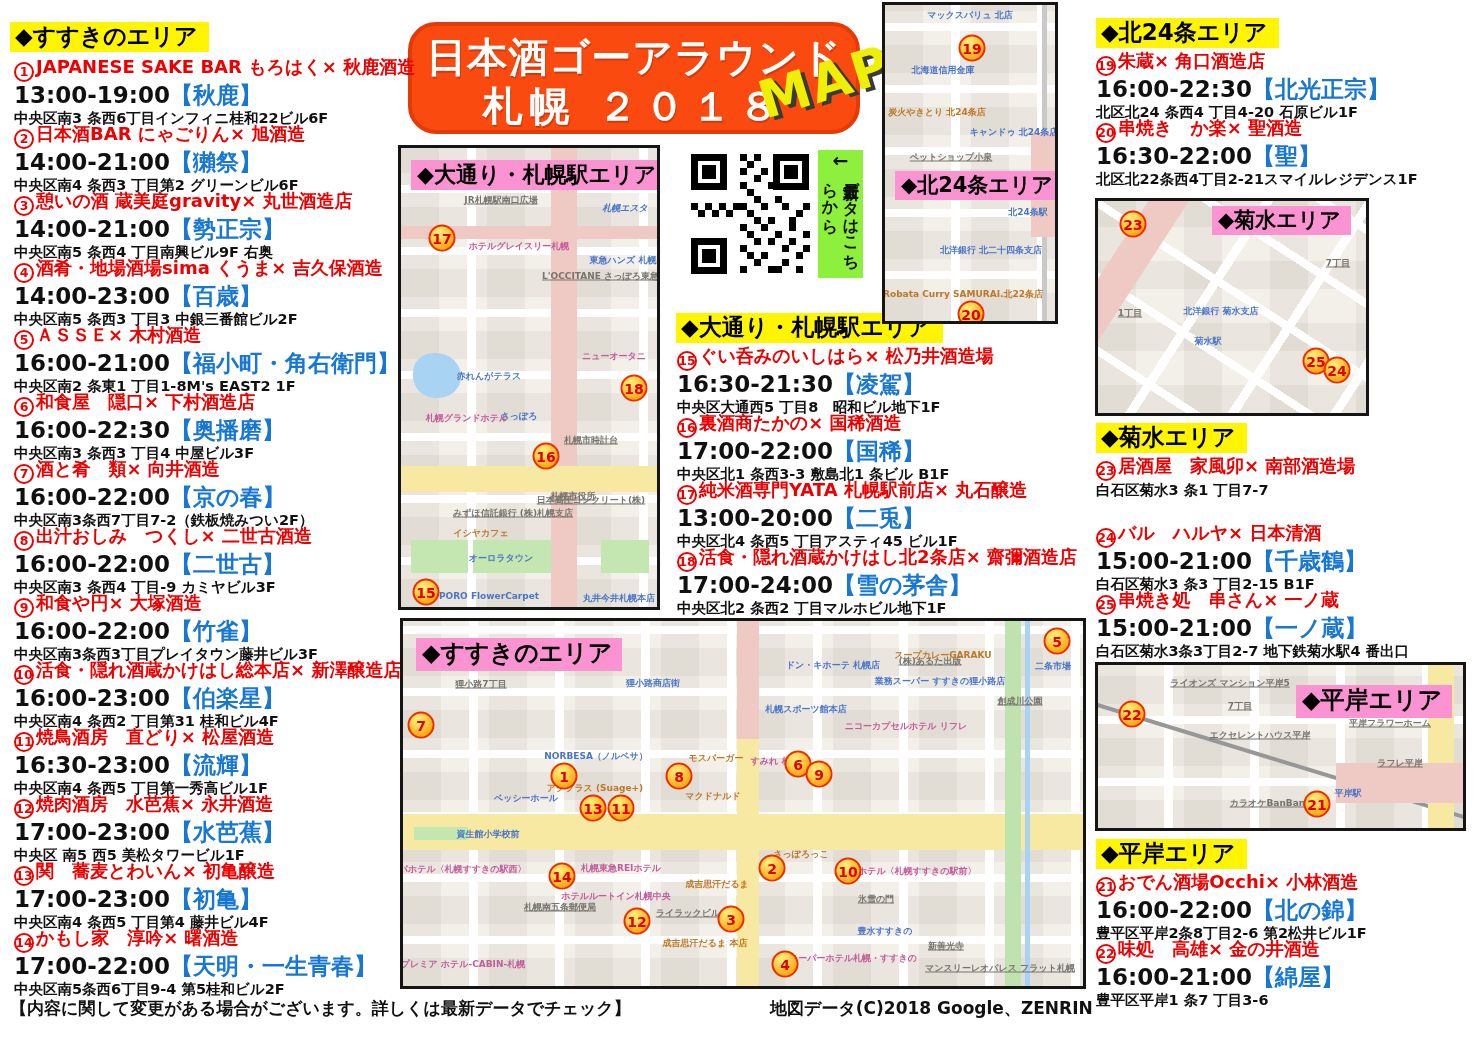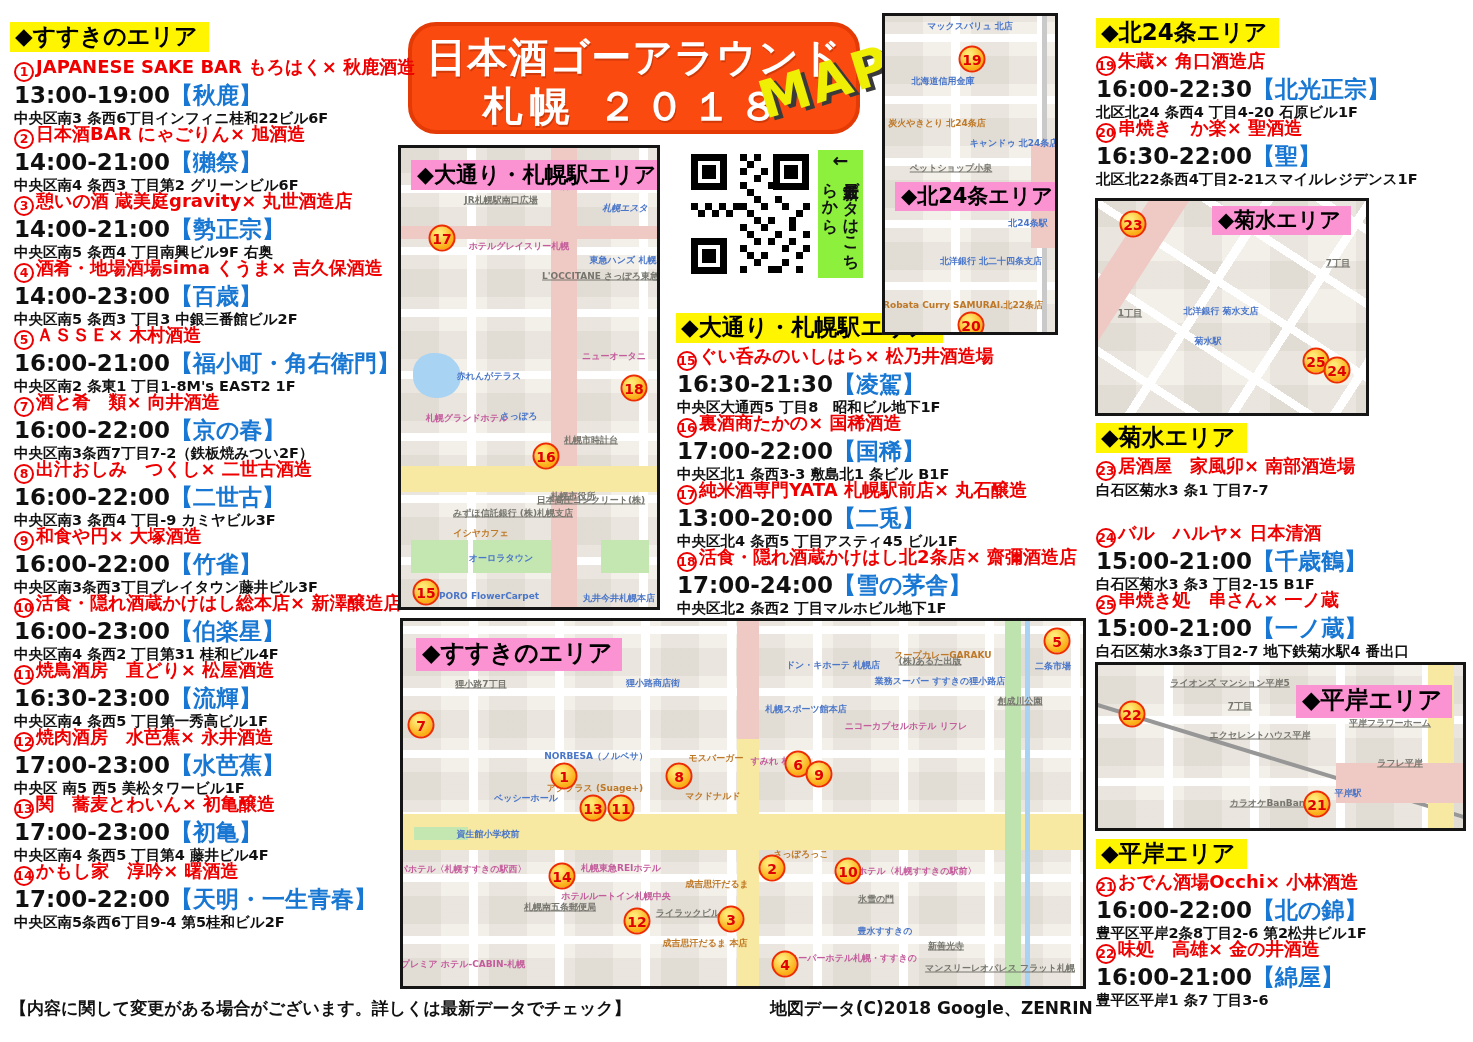--- a/index.html
+++ b/index.html
@@ -50,21 +50,21 @@
     63px 105px #000,49px 112px #000,70px 98px #000,84px 77px #000,91px 91px #000,98px 84px #000,
     105px 98px #000,112px 77px #000,91px 105px #000,105px 112px #000,84px 112px #000,112px 91px #000,
     77px 112px #000,98px 70px #000;}
   #qr-note{position:absolute;left:818px;top:150px;width:45px;height:128px;background:#8DF03C;}
   #qr-note .arrow{position:absolute;top:-1px;left:50%;transform:translateX(-50%);font-size:19px;font-weight:bold;}
   #qr-note .vtext{position:absolute;top:21px;right:1px;writing-mode:vertical-rl;font-size:16px;
     font-weight:bold;line-height:21px;height:104px;}
   
   .map{position:absolute;background:#F3F0EA;border:3px solid #151515;box-sizing:border-box;overflow:hidden;}
   #map-odori{left:398px;top:145px;width:262px;height:465px;}
-  #map-kita24{left:882px;top:13px;width:176px;height:322px;}
+  #map-kita24{left:882px;top:2px;width:176px;height:322px;}
   #map-kikusui{left:1095px;top:198px;width:274px;height:218px;}
   #map-susukino{left:400px;top:618px;width:686px;height:371px;}
   #map-hiragishi{left:1095px;top:662px;width:371px;height:169px;}
   .blocks{position:absolute;inset:0;background-image:
     repeating-linear-gradient(90deg,rgba(122,110,90,.08) 0 38px,transparent 38px 86px),
     repeating-linear-gradient(0deg,rgba(122,110,90,.08) 0 28px,transparent 28px 62px);}
   .grid{position:absolute;inset:-20px;background-image:
     repeating-linear-gradient(90deg,#fff 0 9px,rgba(0,0,0,0) 9px 86px),
     repeating-linear-gradient(0deg,#fff 0 8px,rgba(0,0,0,0) 8px 62px);}
   .grid.diag{inset:-70px;transform:rotate(33deg);}
@@ -142,20 +142,25 @@
       </div>
       <div class="entry">
         <div class="e-name"><span class="e-num">4</span><span>酒肴・地場酒場sima くうま× 吉久保酒造</span></div>
         <div class="e-time"><span>14:00-23:00</span><span class="brand">【百歳】</span></div>
         <div class="e-addr">中央区南5 条西3 丁目3 中銀三番館ビル2F</div>
       </div>
       <div class="entry">
         <div class="e-name"><span class="e-num">5</span><span>ＡＳＳＥ× 木村酒造</span></div>
         <div class="e-time"><span>16:00-21:00</span><span class="brand">【福小町・角右衛門】</span></div>
         <div class="e-addr">中央区南2 条東1 丁目1-8M's EAST2 1F</div>
+      </div>
+      <div class="entry">
+        <div class="e-name"><span class="e-num">6</span><span>和食屋　隠口× 下村酒造店</span></div>
+        <div class="e-time"><span>16:00-22:30</span><span class="brand">【奥播磨】</span></div>
+        <div class="e-addr">中央区南3 条西3 丁目4 中屋ビル3F</div>
       </div>
       <div class="entry">
         <div class="e-name"><span class="e-num">7</span><span>酒と肴　類× 向井酒造</span></div>
         <div class="e-time"><span>16:00-22:00</span><span class="brand">【京の春】</span></div>
         <div class="e-addr">中央区南3条西7丁目7-2（鉄板焼みつい2F）</div>
       </div>
       <div class="entry">
         <div class="e-name"><span class="e-num">8</span><span>出汁おしみ　つくし× 二世古酒造</span></div>
         <div class="e-time"><span>16:00-22:00</span><span class="brand">【二世古】</span></div>
         <div class="e-addr">中央区南3 条西4 丁目-9 カミヤビル3F</div>

